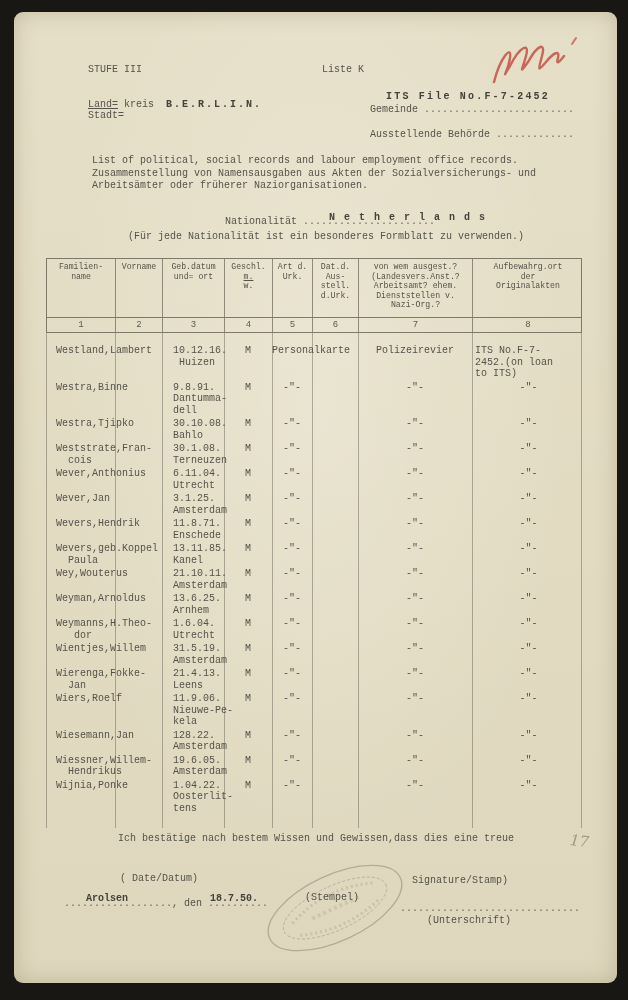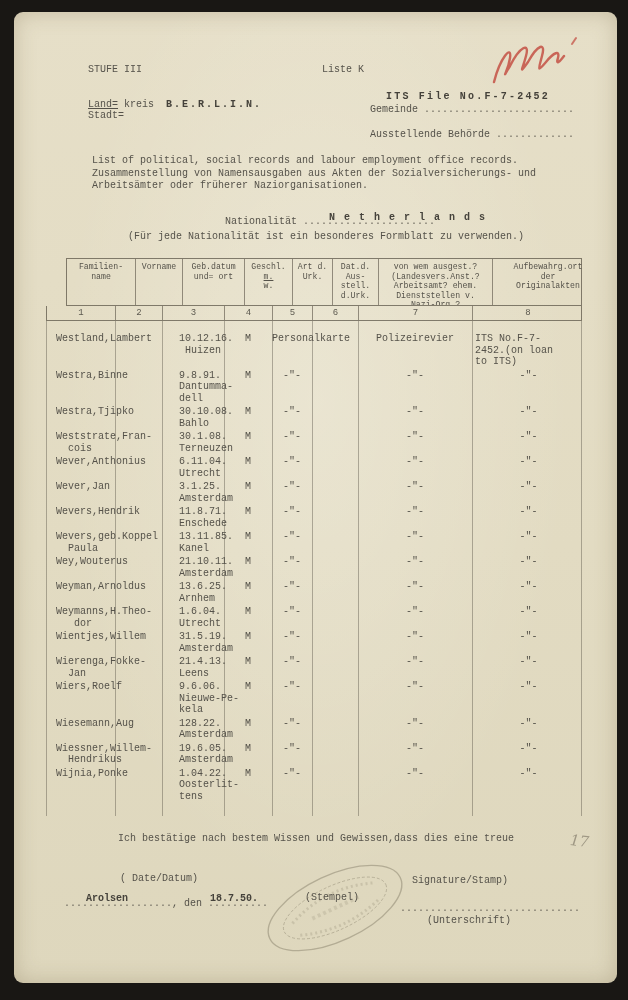--- a/index.html
+++ b/index.html
@@ -20,35 +20,35 @@
   .sp{letter-spacing:2.2px;}
 
   
   .overline{position:relative;display:inline-block;}
   .overline .word{position:absolute;top:-4px;font-weight:700;color:#45423b;}
 
   
   .doc-table{position:absolute;left:32px;top:246px;width:536px;font-size:10px;color:#55524a;}
   .thead{display:grid;grid-template-columns:69px 47px 62px 48px 40px 46px 114px 110px;
          border:1px solid rgba(72,66,54,.65);border-bottom:1px solid rgba(72,66,54,.65);
-         height:48px;box-sizing:border-box;margin-left:20px;}
+         height:60px;box-sizing:border-box;}
   .thead .hc{font-size:8.2px;line-height:9.6px;text-align:center;white-space:pre;
              padding-top:3px;border-right:1px solid rgba(72,66,54,.55);box-sizing:border-box;overflow:hidden;}
   .thead .hc:last-child{border-right:none;}
   .numrow{display:grid;grid-template-columns:69px 47px 62px 48px 40px 46px 114px 110px;
           border:1px solid rgba(72,66,54,.65);border-top:none;height:15px;box-sizing:border-box;}
   .numrow .nc{font-size:9px;line-height:14px;text-align:center;border-right:1px solid rgba(72,66,54,.55);box-sizing:border-box;color:#5d5a50;}
   .numrow .nc:last-child{border-right:none;}
   .tbody{position:relative;min-height:495px;padding-top:12px;box-sizing:border-box;}
   .vline{position:absolute;top:0;bottom:0;width:1px;background:rgba(72,66,54,.38);}
   .row{position:relative;display:grid;grid-template-columns:116px 62px 48px 40px 46px 114px 110px;
        margin-bottom:2px;z-index:1;}
   .row>div{font-size:10px;line-height:11.5px;white-space:pre;overflow:visible;}
   .c-name{padding-left:10px;}
-  .c-geb{padding-left:17px;}
+  .c-geb{padding-left:11px;}
   .c-sex,.c-doc,.c-issuer,.c-storage{text-align:center;}
   .c-doc.long,.c-storage.long{text-align:left;}
   .c-storage{padding-left:3px;box-sizing:border-box;}
 
   
   .stamp{position:absolute;left:236px;top:846px;opacity:.5;}
   
   .redmark{position:absolute;left:462px;top:8px;}
   .pencil{position:absolute;left:556px;top:820px;font-family:"DejaVu Serif",serif;
           font-size:15px;color:rgba(105,99,84,.55);transform:rotate(6deg);font-style:italic;}
@@ -254,31 +254,31 @@
             <div class="c-geb long">21.4.13.
 Leens</div>
             <div class="c-sex">M</div>
             <div class="c-doc">-"-</div>
             <div class="c-sp"></div>
             <div class="c-issuer">-"-</div>
             <div class="c-storage">-"-</div>
           </div>
           <div class="row">
             <div class="c-name long">Wiers,Roelf</div>
-            <div class="c-geb long">9.6.06.
+            <div class="c-geb long">11.9.06.
 Nieuwe-Pe-
 kela</div>
             <div class="c-sex">M</div>
             <div class="c-doc">-"-</div>
             <div class="c-sp"></div>
             <div class="c-issuer">-"-</div>
             <div class="c-storage">-"-</div>
           </div>
           <div class="row">
-            <div class="c-name long">Wiesemann,Aug</div>
+            <div class="c-name long">Wiesemann,Jan</div>
             <div class="c-geb long">128.22.
 Amsterdam</div>
             <div class="c-sex">M</div>
             <div class="c-doc">-"-</div>
             <div class="c-sp"></div>
             <div class="c-issuer">-"-</div>
             <div class="c-storage">-"-</div>
           </div>
           <div class="row">
             <div class="c-name long">Wiessner,Willem-

